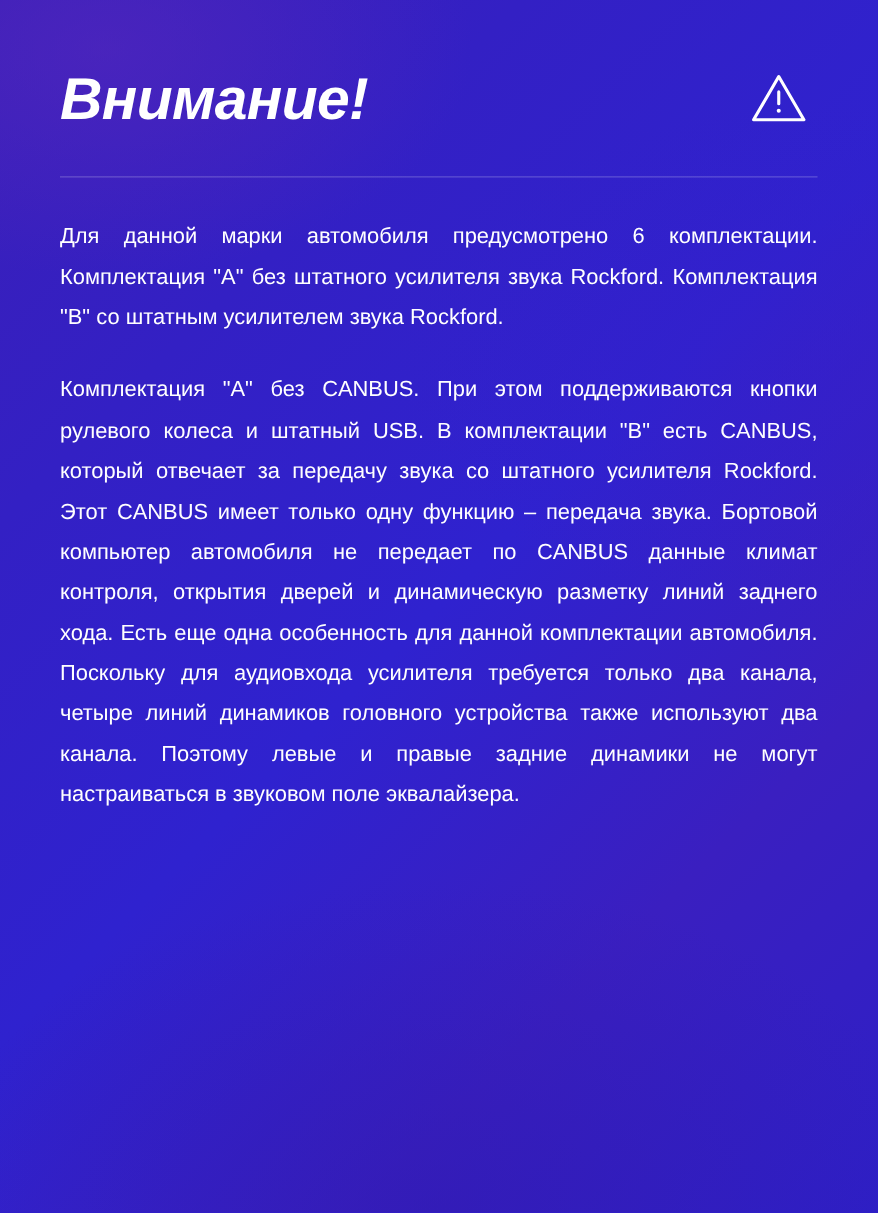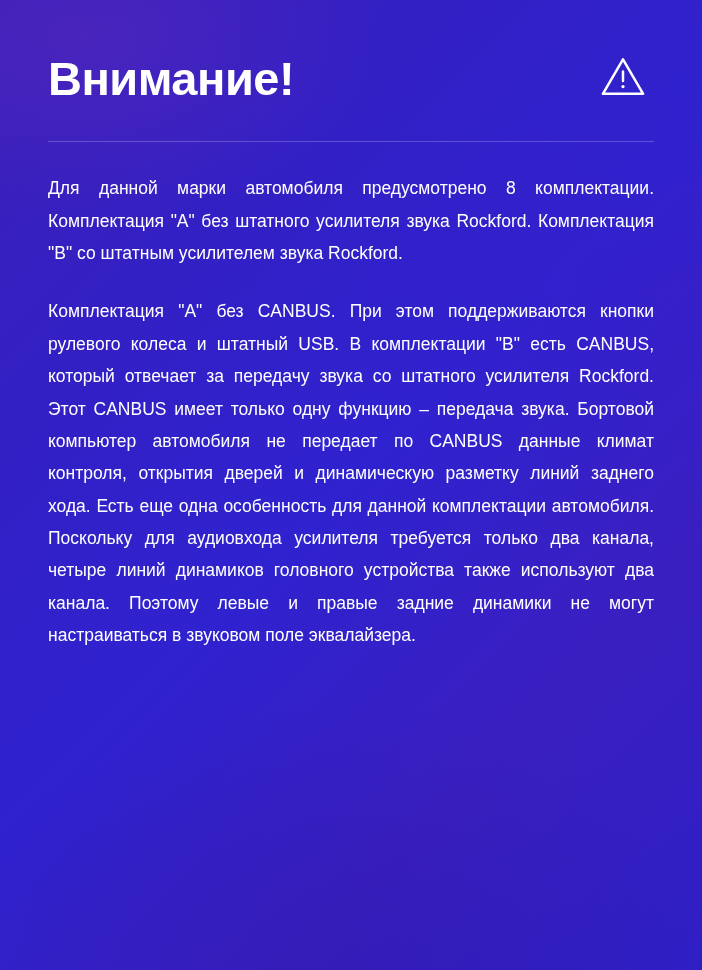--- a/index.html
+++ b/index.html
@@ -31,23 +31,24 @@
       radial-gradient(ellipse 500px 300px at 95% 30%, rgba(56,30,200,0.45) 0%, rgba(56,30,200,0) 70%),
       radial-gradient(ellipse 600px 380px at 50% 100%, rgba(45,25,175,0.5) 0%, rgba(45,25,175,0) 70%);
     pointer-events: none;
   }
   .content {
     position: relative;
     z-index: 2;
   }
   .header-row {
     display: flex;
-    align-items: flex-start;
+    align-items: center;
     justify-content: space-between;
     padding: 10px 4px 0 4px;
+    font-style: italic;
   }
   .title {
     color: #ffffff;
     font-size: 47px;
     font-weight: bold;
     letter-spacing: -0.5px;
     line-height: 1.05;
     margin: 0;
   }
   .warn-icon {
@@ -88,17 +89,17 @@
         <svg viewBox="0 0 48 48" width="46" height="46" aria-hidden="true">
           <path d="M24 5.5 L45 41.5 L3 41.5 Z" fill="none" stroke="#ffffff" stroke-width="2.6" stroke-linejoin="round"></path>
           <rect x="22.7" y="17" width="2.6" height="12.5" rx="1.3" fill="#ffffff"></rect>
           <circle cx="24" cy="34" r="1.7" fill="#ffffff"></circle>
         </svg>
       </span>
     </div>
 
     <div class="divider"></div>
 
-    <p class="para">Для данной марки автомобиля предусмотрено 8 комплектации. Комплектация "A" без штатного усилителя звука Rockford. Комплектация "B" со штатным усилителем звука Rockford.</p>
+    <p class="para">Для данной марки автомобиля предусмотрено 6 комплектации. Комплектация "A" без штатного усилителя звука Rockford. Комплектация "B" со штатным усилителем звука Rockford.</p>
     <p class="para last">Комплектация "A" без CANBUS. При этом поддерживаются кнопки рулевого колеса и штатный USB. В комплектации "B" есть CANBUS, который отвечает за передачу звука со штатного усилителя Rockford. Этот CANBUS имеет только одну функцию – передача звука. Бортовой компьютер автомобиля не передает по CANBUS данные климат контроля, открытия дверей и динамическую разметку линий заднего хода. Есть еще одна особенность для данной комплектации автомобиля. Поскольку для аудиовхода усилителя требуется только два канала, четыре линий динамиков головного устройства также используют два канала. Поэтому левые и правые задние динамики не могут настраиваться в звуковом поле эквалайзера.</p>
 
   </div>
 </div>
 
 </body></html>

